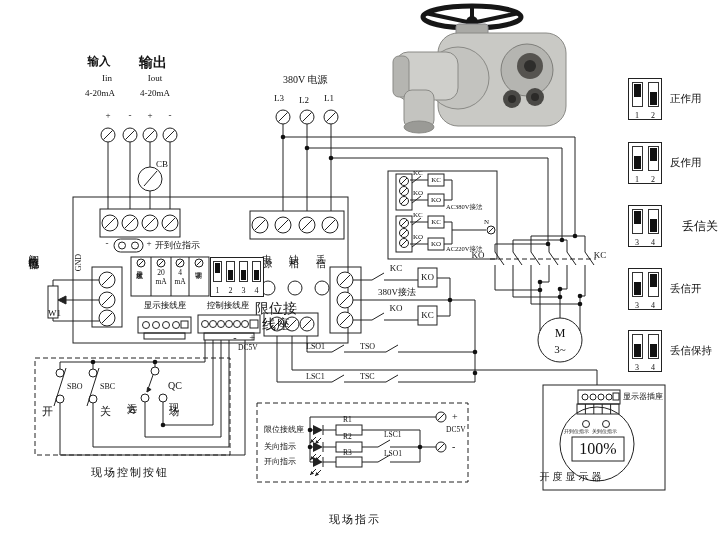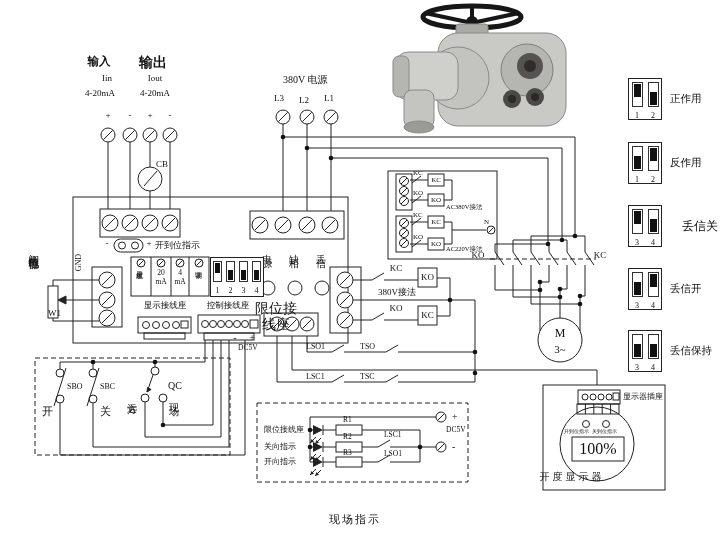--- a/index.html
+++ b/index.html
@@ -380,20 +380,21 @@
 <span class="t" style="left:306px;top:372px;font-size:8px">LSC1</span>
 <span class="t" style="left:360px;top:372px;font-size:8px">TSC</span>
 
 <span class="t" style="left:67px;top:382px;font-size:8px">SBO</span>
 <span class="t" style="left:100px;top:382px;font-size:8px">SBC</span>
 <span class="t" style="left:168px;top:380px;font-size:10px">QC</span>
 <span class="t" style="left:42px;top:405px;font-size:11px">开</span>
 <span class="t" style="left:100px;top:405px;font-size:11px">关</span>
 <span class="t v" style="left:126px;top:395px;height:30px;font-size:10px;letter-spacing:1px">远方</span>
 <span class="t v" style="left:168px;top:395px;height:34px;font-size:10px;letter-spacing:3px">现场</span>
+<span class="t c" style="left:60px;top:466px;width:140px;font-size:11px;letter-spacing:2px">现场控制按钮</span>
 
 <span class="t" style="left:264px;top:425px;font-size:8px">限位接线座</span>
 <span class="t" style="left:264px;top:442px;font-size:8px">关向指示</span>
 <span class="t" style="left:264px;top:457px;font-size:8px">开向指示</span>
 <span class="t" style="left:343px;top:416px;font-size:7.5px">R1</span>
 <span class="t" style="left:343px;top:433px;font-size:7.5px">R2</span>
 <span class="t" style="left:343px;top:449px;font-size:7.5px">R3</span>
 <span class="t" style="left:384px;top:431px;font-size:7.5px">LSC1</span>
 <span class="t" style="left:384px;top:450px;font-size:7.5px">LSO1</span>
 <span class="t" style="left:452px;top:411px;font-size:10px">+</span>

